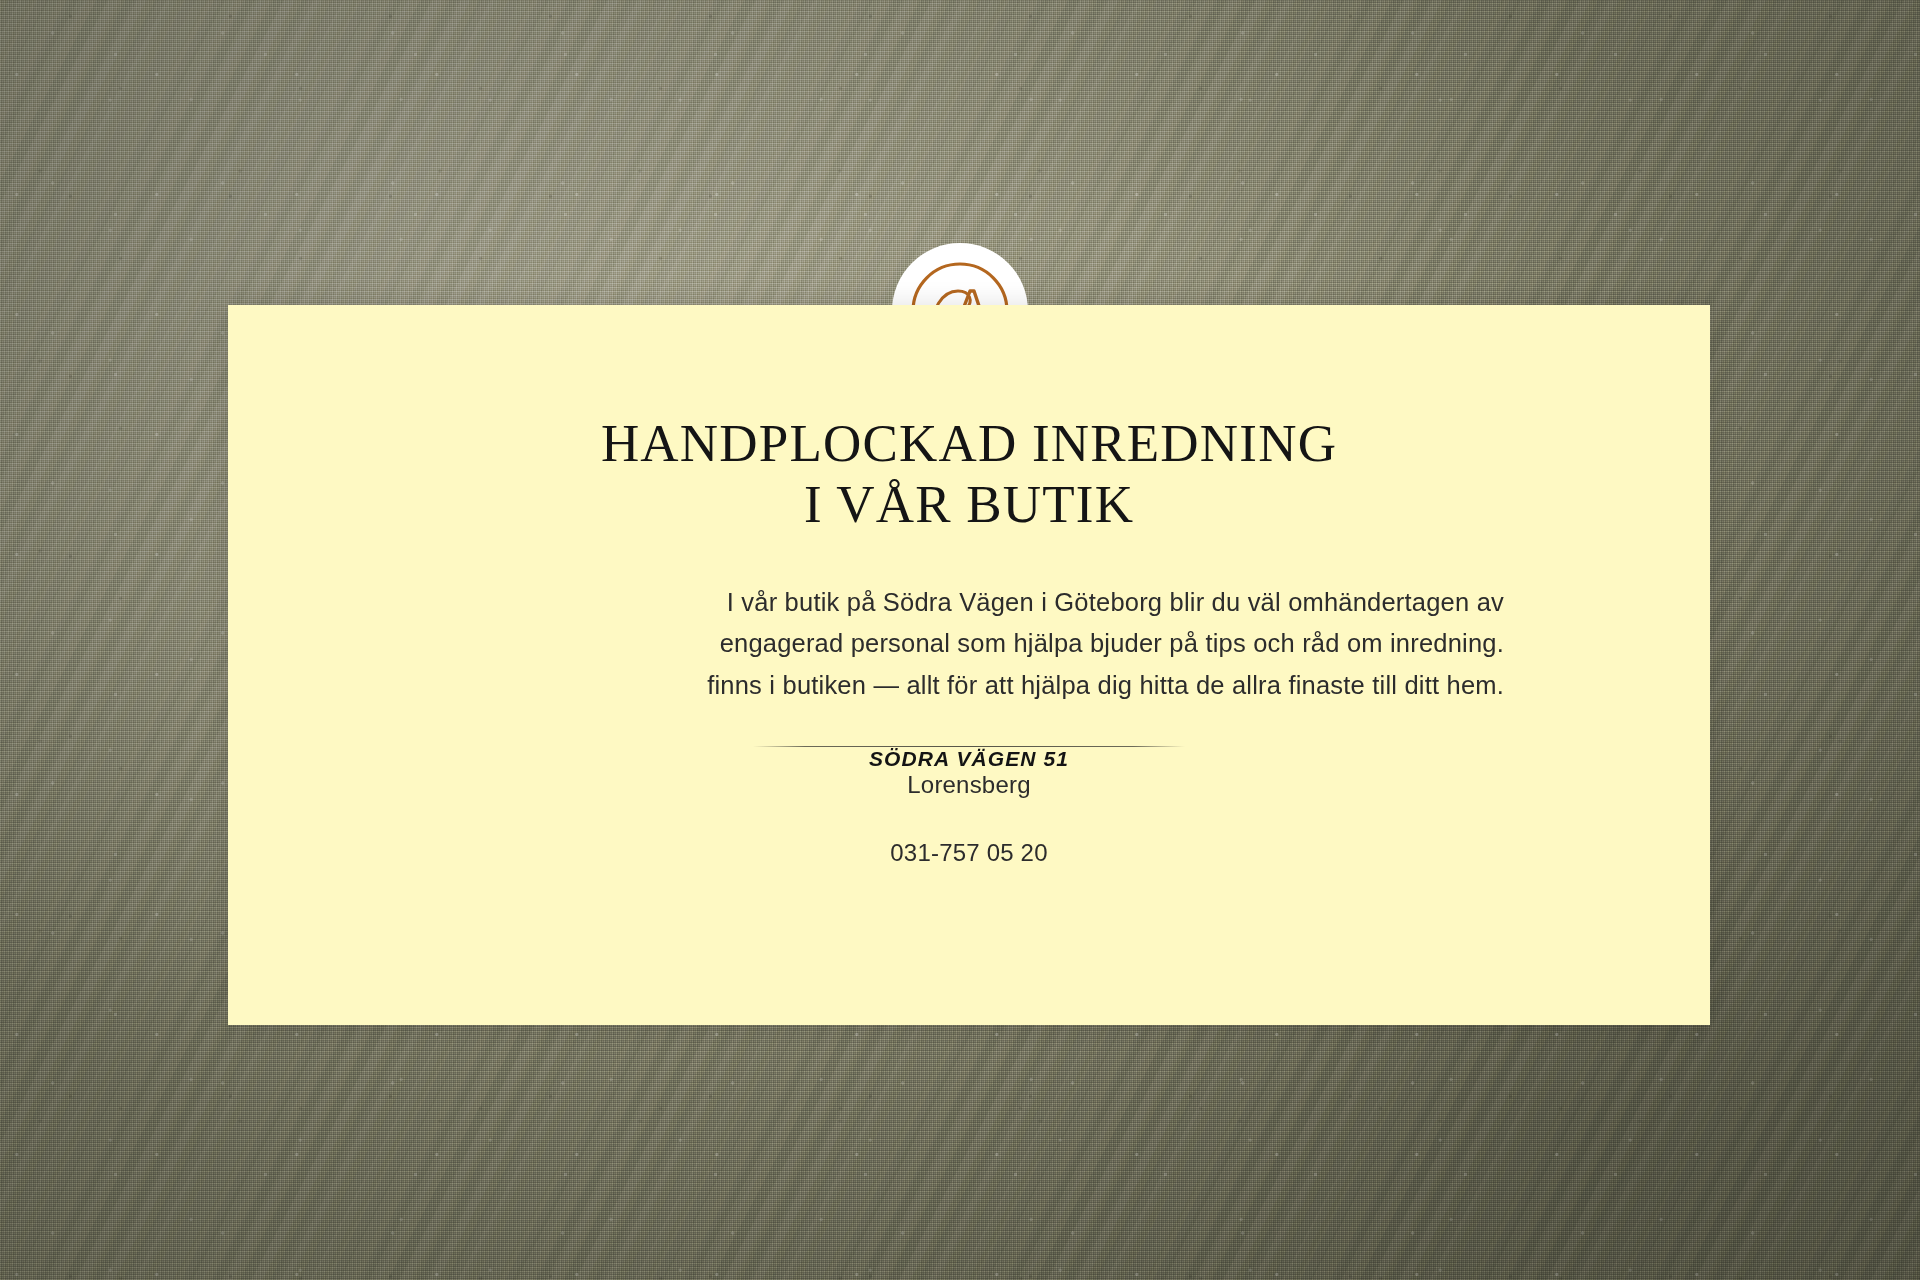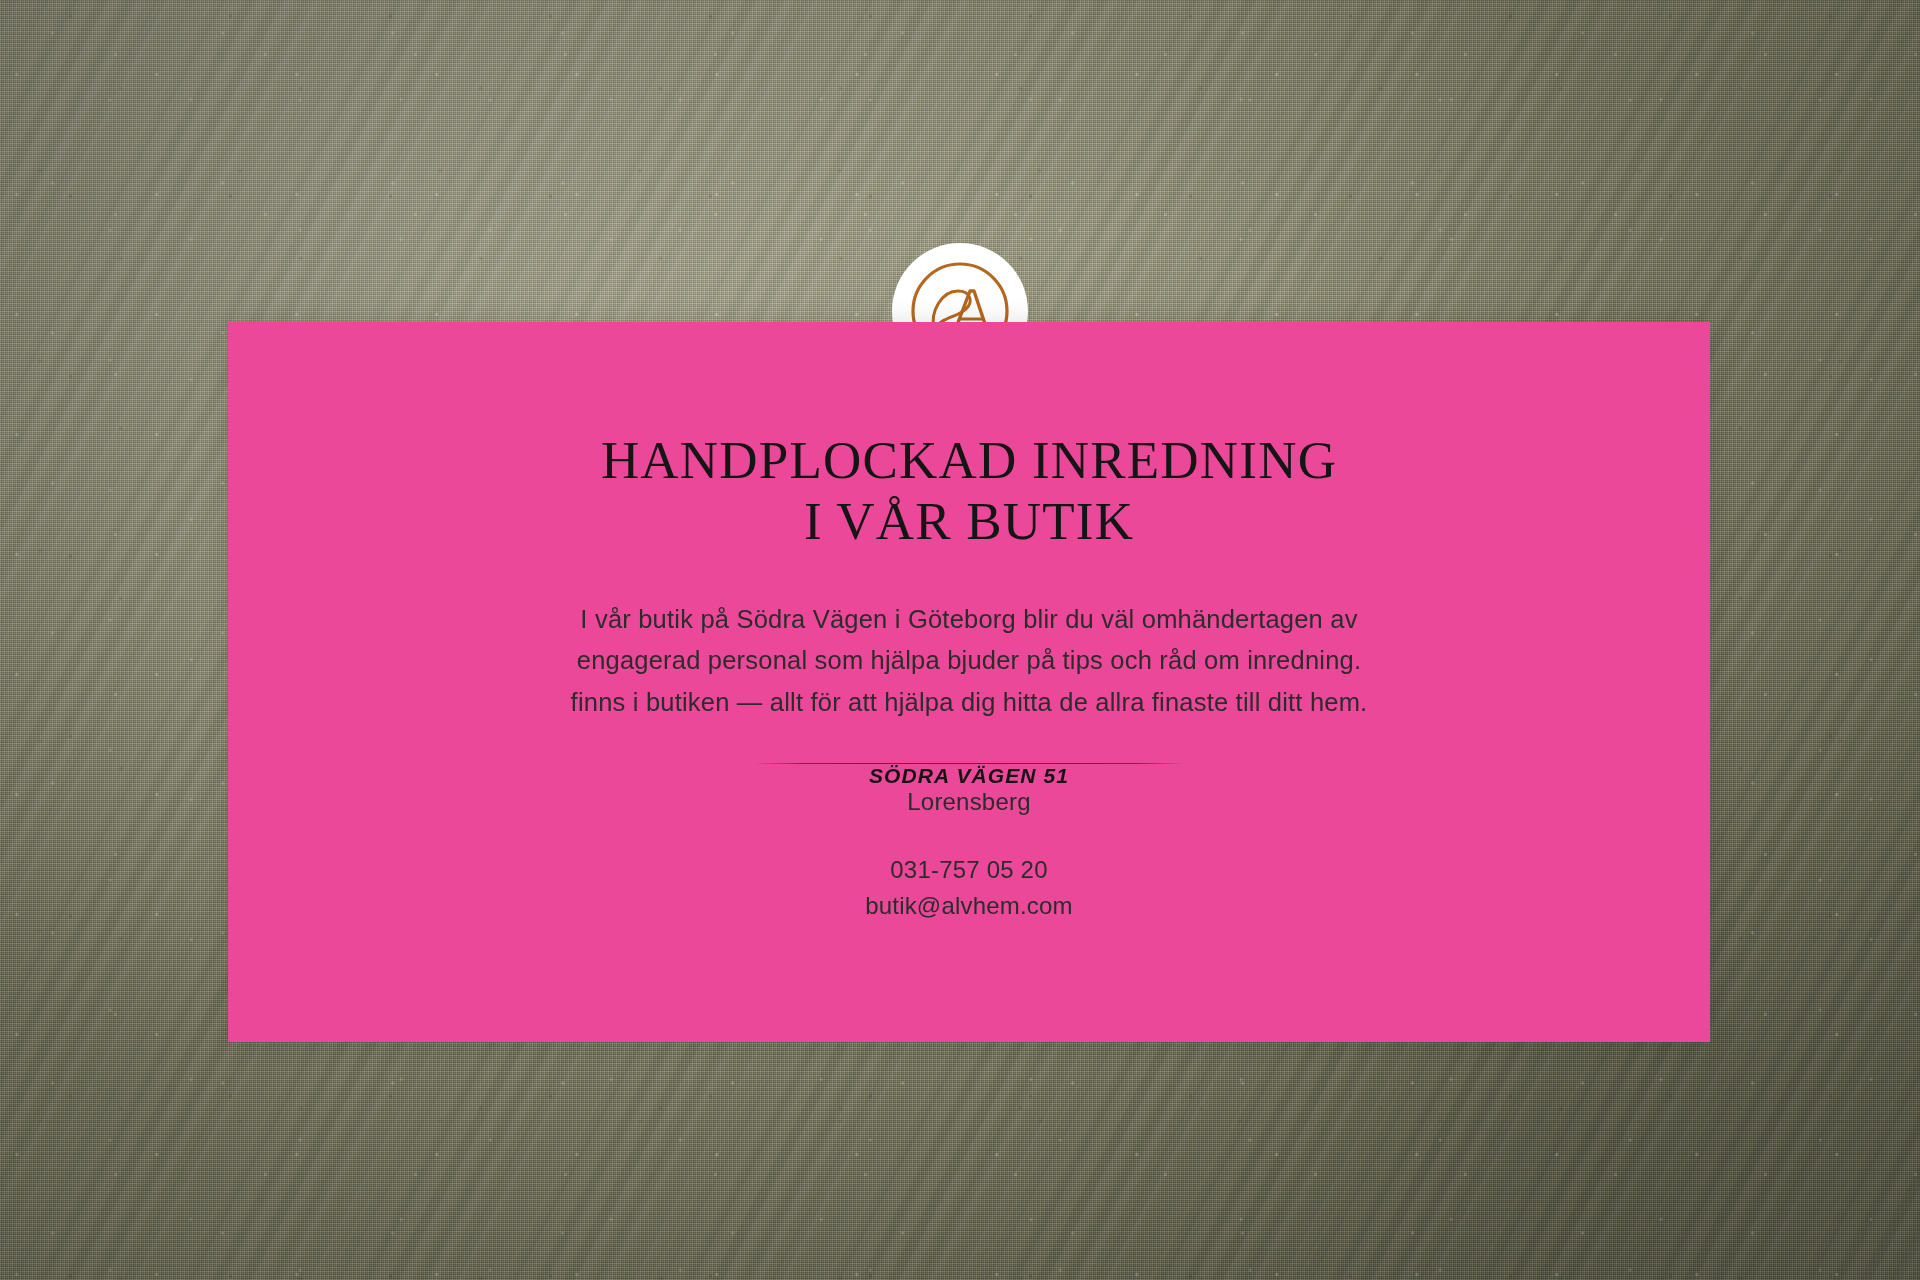--- a/index.html
+++ b/index.html
@@ -85,24 +85,24 @@
     position: absolute;
     inset: 0;
     background: radial-gradient(ellipse at 50% 46%, rgba(0,0,0,0) 38%, rgba(30,32,24,0.30) 100%);
     pointer-events: none;
   }
 
   
   .card {
     position: absolute;
     left: 228px;
-    top: 322px;
+    top: 305px;
     width: 1482px;
     height: 720px;
-    background: #ec4899;
+    background: #fef9c3;
     text-align: center;
     box-shadow: 0 2px 26px rgba(0,0,0,0.14);
   }
 
   
   .logo-badge {
     position: absolute;
     left: 50%;
     top: 243px;
     transform: translateX(-50%);
@@ -130,20 +130,21 @@
   .headline .line2 { display: block; }
 
   .body-copy {
     margin: 46px auto 0;
     width: 1070px;
     font-size: 25.5px;
     line-height: 1.62;
     color: #2c2c2c;
     font-weight: 300;
     letter-spacing: .2px;
+    text-align: right;
   }
   .body-copy p { margin: 0; }
 
   .divider {
     width: 432px;
     height: 1px;
     margin: 40px auto 0;
     background: linear-gradient(to right,
       rgba(0,0,0,0) 0%, rgba(30,30,30,0.65) 12%,
       rgba(30,30,30,0.75) 50%,
@@ -204,17 +205,16 @@
       <p>finns i butiken — allt för att hjälpa dig hitta de allra finaste till ditt hem.</p>
     </div>
 
     <div class="divider"></div>
 
     <div class="address-name">SÖDRA VÄGEN 51</div>
     <div class="address-area">Lorensberg</div>
 
     <div class="contact">
       <div>031-757 05 20</div>
-      <div>butik@alvhem.com</div>
     </div>
 
   </div>
 </div>
 
 </body></html>

